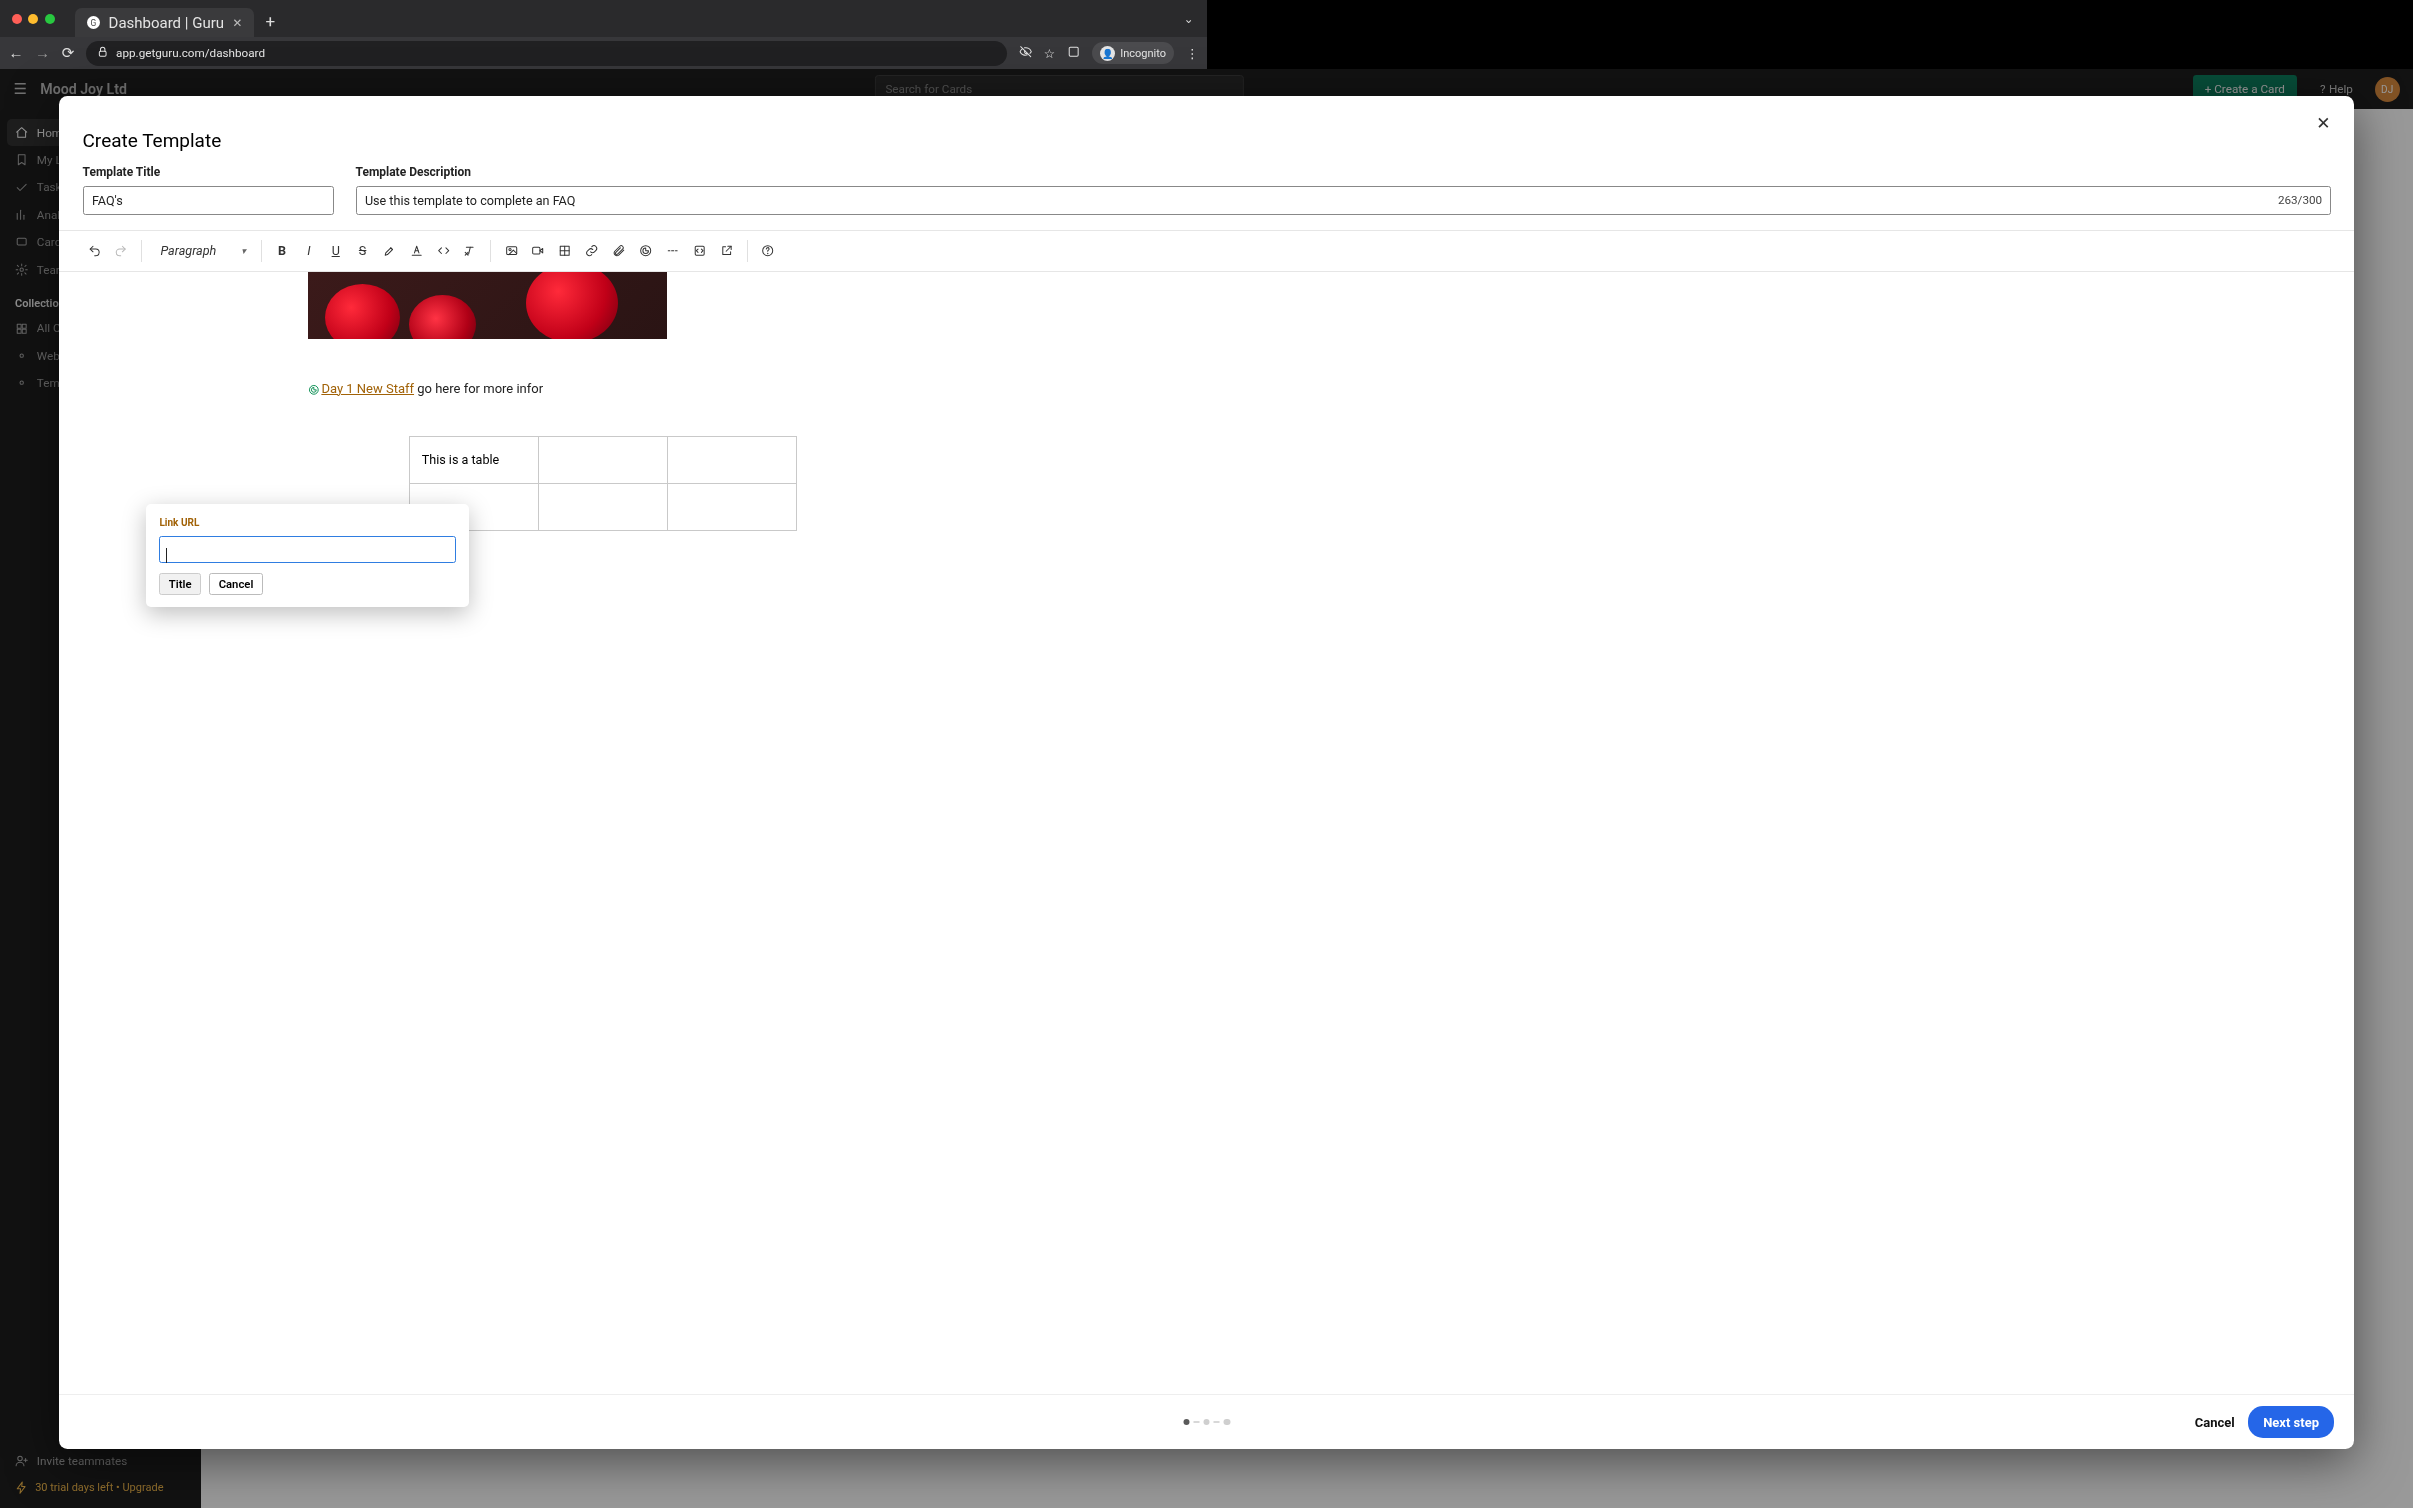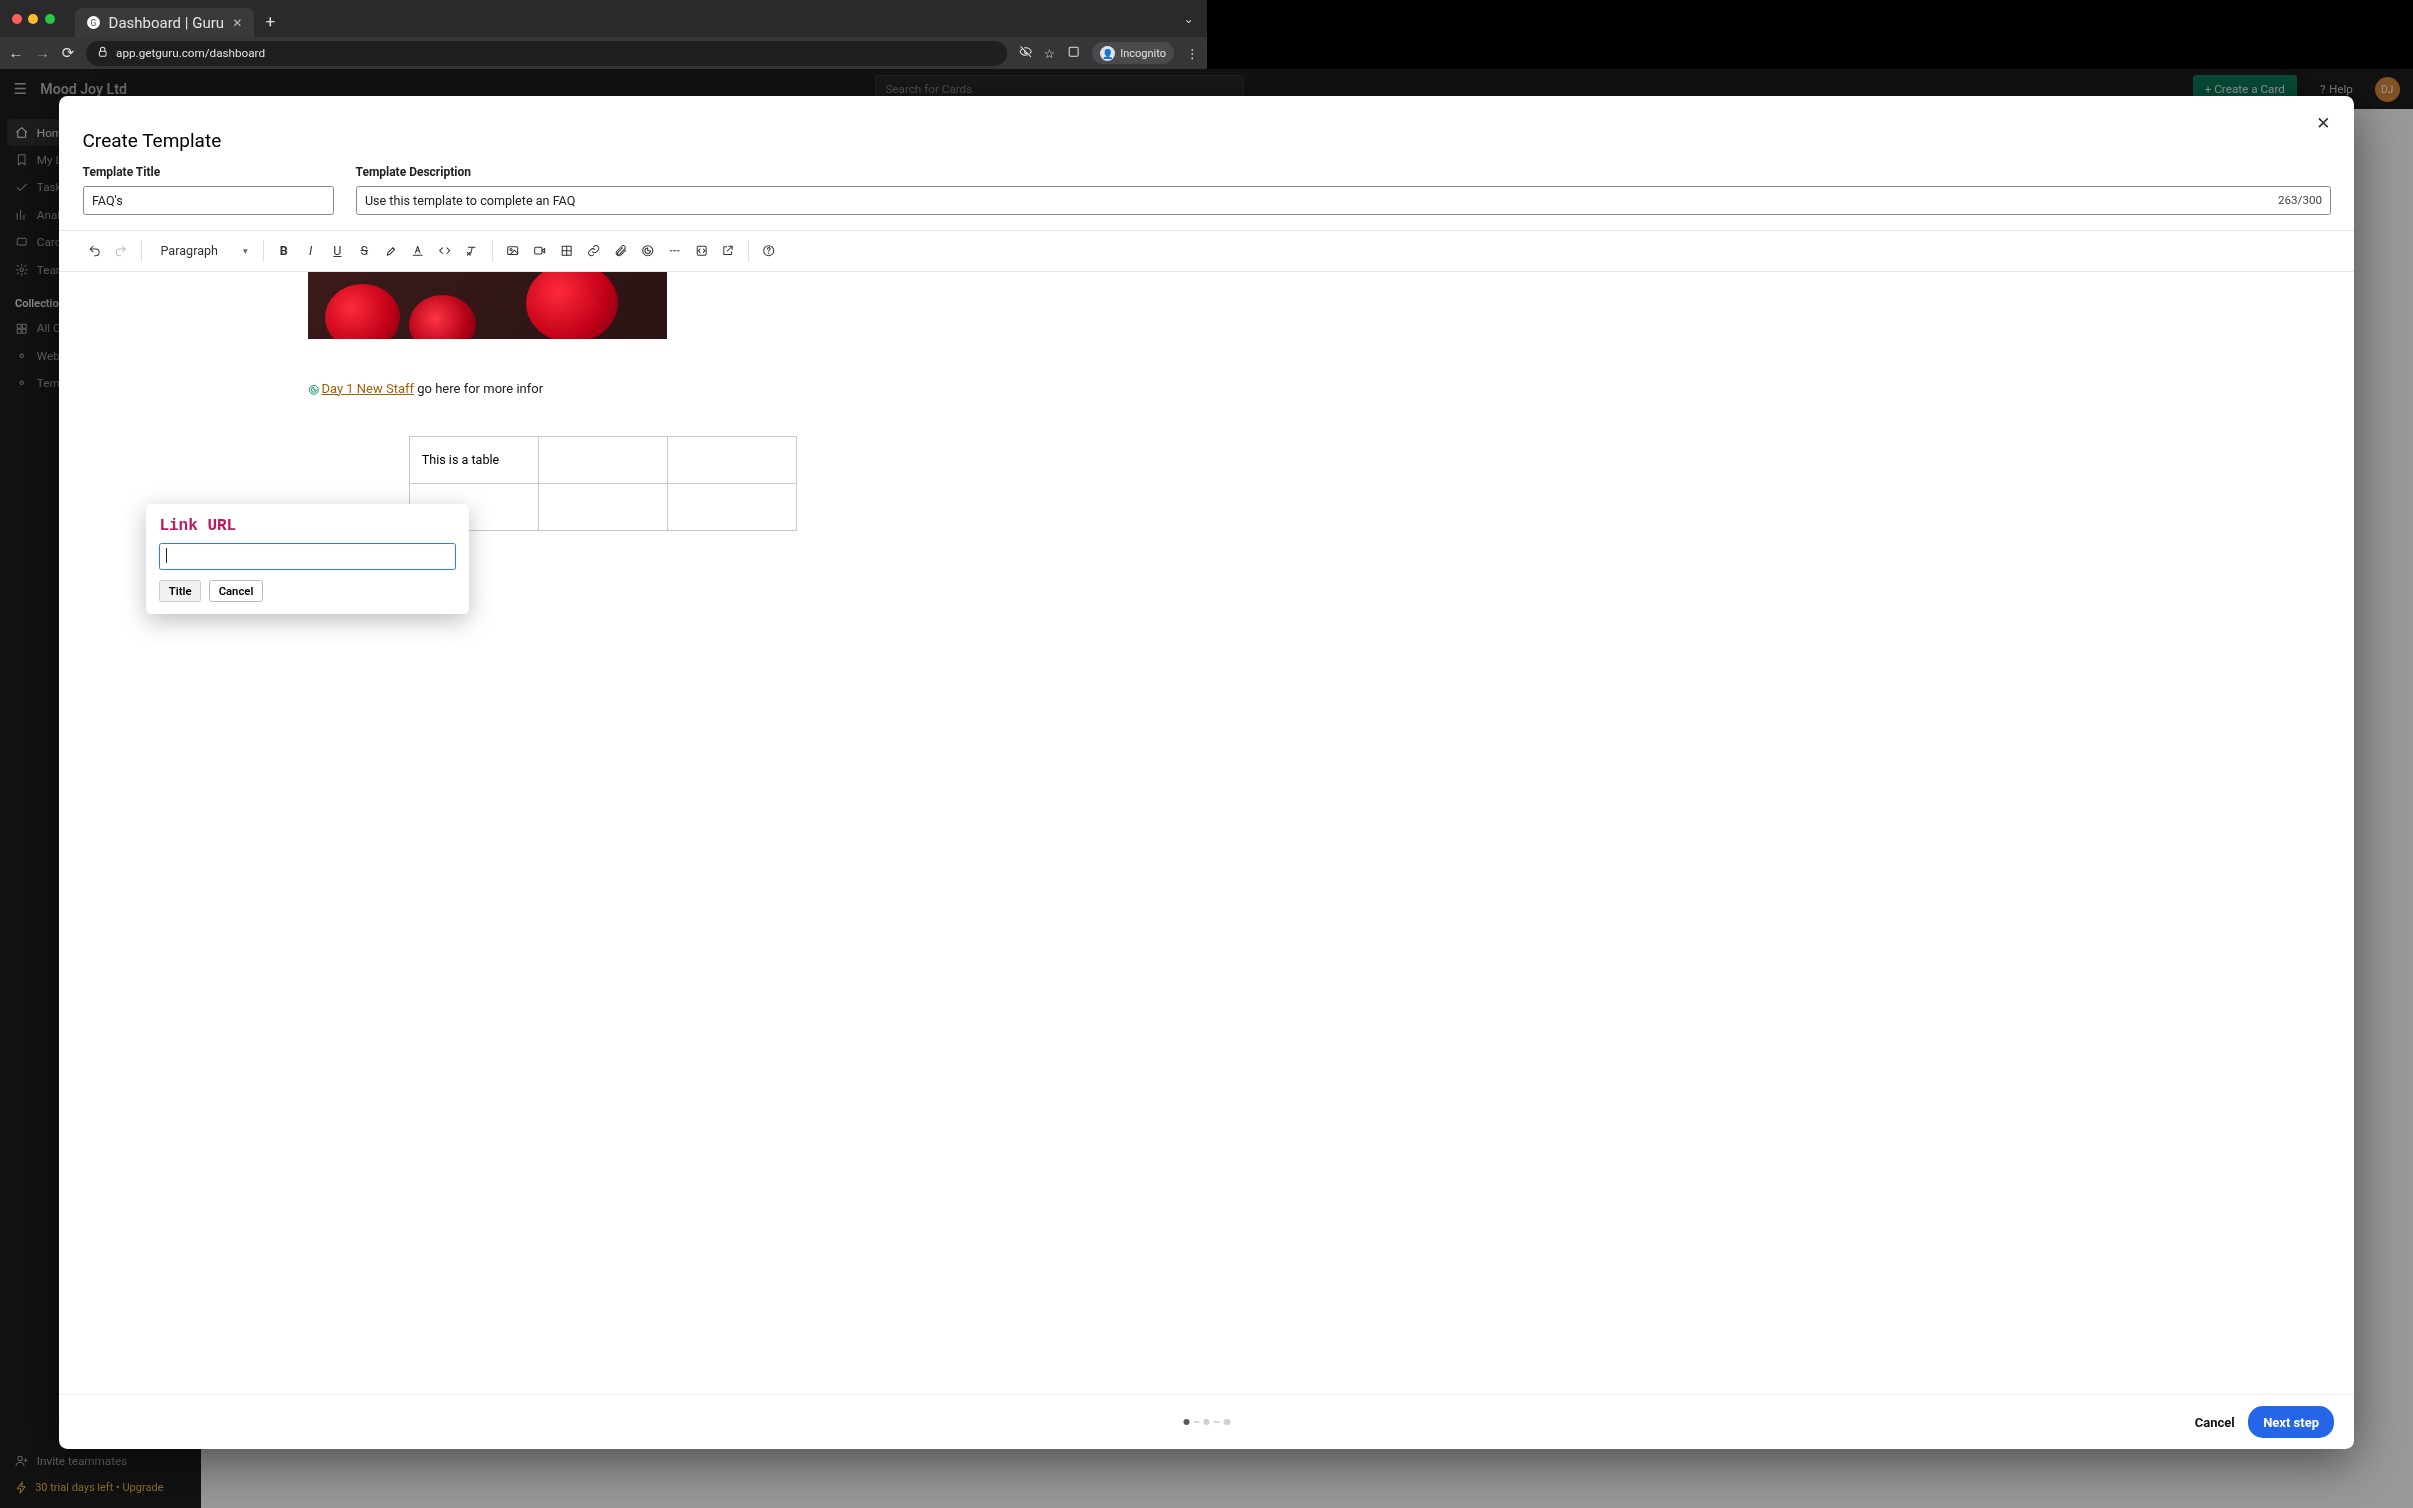--- a/index.html
+++ b/index.html
@@ -60,21 +60,21 @@
 .field-col.big { flex: 1; }
 .field-label { font-size: 12px; font-weight: 700; color: #222; margin-bottom: 6.7px; }
 .txt { width: 100%; height: 28.5px; border: 0.8px.solid #999; border: 0.8px solid #888; border-radius: 2.5px; padding: 0 8.4px; font-size: 12.6px; color: #222; }
 .desc-wrap { position: relative; }
 .desc-wrap input { padding-right: 67px; }
 .counter { position: absolute; right: 8.4px; top: 50%; transform: translateY(-50%); color: #444; font-size: 11.7px; }
 
 .editor-toolbar { border-top: 0.8px solid #e6e6e6; border-bottom: 0.8px solid #e6e6e6; height: 42px; display: flex; align-items: center; padding: 0 23.5px; gap: 3.4px; color: #333; }
 .tb-btn { width: 23.5px; height: 23.5px; display: flex; align-items: center; justify-content: center; border-radius: 2.5px; font-size: 12.6px; cursor: pointer; }
 .tb-sep { width: 0.8px; height: 22px; background: #e0e0e0; margin: 0 5px; }
-.fmt-select { display: flex; align-items: center; gap: 25px; padding: 0 6.7px 0 10px; font-size: 12.6px; cursor: pointer; }
+.fmt-select { display: flex; align-items: center; gap: 25px; padding: 0 6.7px 0 10px; font-size: 12.6px; cursor: pointer; font-style: italic; }
 .fmt-select .chev { font-size: 9.2px; color: #666; }
 
 .editor-body { flex: 1; overflow: hidden; position: relative; padding: 0 0 0 0; }
 .content-area { position: absolute; inset: 0; overflow: hidden; }
 .hero-img { margin: 0 0 0 249px; width: 359px; height: 67px; background: linear-gradient(135deg, #3b1a1a 0%, #2a1414 100%); position: relative; overflow: hidden; }
 .hero-img::before, .hero-img::after { content:""; position:absolute; border-radius:50%; background: radial-gradient(circle at 35% 35%, #ff2a3a 0%, #c10018 60%, #6a0010 100%); filter: blur(0.4px); }
 .hero-img::before { width:75px; height:67px; left:17px; top:12.6px; }
 .hero-img::after { width:92px; height:80px; left:218px; top:-8.4px; }
 .hero-img .bloom2 { position:absolute; width:67px; height:59px; left:101px; top:23.5px; border-radius:50%; background: radial-gradient(circle at 40% 40%, #ff3344 0%, #b00016 60%, #5a000e 100%); }
 
@@ -82,21 +82,21 @@
 .body-text .inline-link { color: #a16207; text-decoration: underline; }
 .body-text .link-icon { display:inline-block; width:11.7px; height:11.7px; vertical-align:middle; margin-right:1.7px; }
 .body-text .link-icon svg { stroke:#0a8f53; }
 
 .table { margin: 40px 0 0 350px; border-collapse: collapse; }
 .table td { border: 0.8px solid #c9c9c9; width: 129px; height: 47px; padding: 6.7px 11.7px; font-size: 12.6px; vertical-align: middle; }
 .table tr.r2 td { height: 47px; }
 
 
 .link-pop { position: absolute; left: 87px; top: 232px; width: 323px; background: #fff; border-radius: 5px; box-shadow: 0 6.7px 23.5px rgba(0,0,0,0.25); padding: 13.4px 13.4px 11.7px; }
-.link-pop .lp-label { font-size: 16px; font-weight: 700; color: #be185d; margin-bottom: 8.4px; font-family: Liberation Mono, monospace; }
+.link-pop .lp-label { font-size: 10px; font-weight: 700; color: #a16207; margin-bottom: 8.4px; }
 .link-pop input { width: 100%; height: 27px; border: 1.7px solid #2f7de1; border-radius: 2.5px; padding: 0 5px; font-size: 11.7px; outline: none; }
 .cursor-blink { display:inline-block; width:0.8px; height:15px; background:#222; position:absolute; left: 20px; top: 44px; }
 .lp-actions { display: flex; gap: 8.4px; margin-top: 10px; }
 .lp-btn { height: 22px; padding: 0 8.4px; font-size: 11.3px; font-weight: 600; border: 0.8px solid #bbb; border-radius: 2.5px; background: #fff; cursor: pointer; display:flex; align-items:center; }
 .lp-btn.save { background: #f1f1f1; border-color: #ccc; }
 
 .modal-footer { border-top: 0.8px solid #eee; height: 55px; display: flex; align-items: center; padding: 0 20px; }
 .step-dots { position: absolute; left: 50%; transform: translateX(-50%); display: flex; align-items: center; gap: 3.4px; }
 .sd { width: 6.7px; height: 6.7px; border-radius: 50%; background: #cfcfcf; }
 .sd.active { background: #5a5a5a; }

